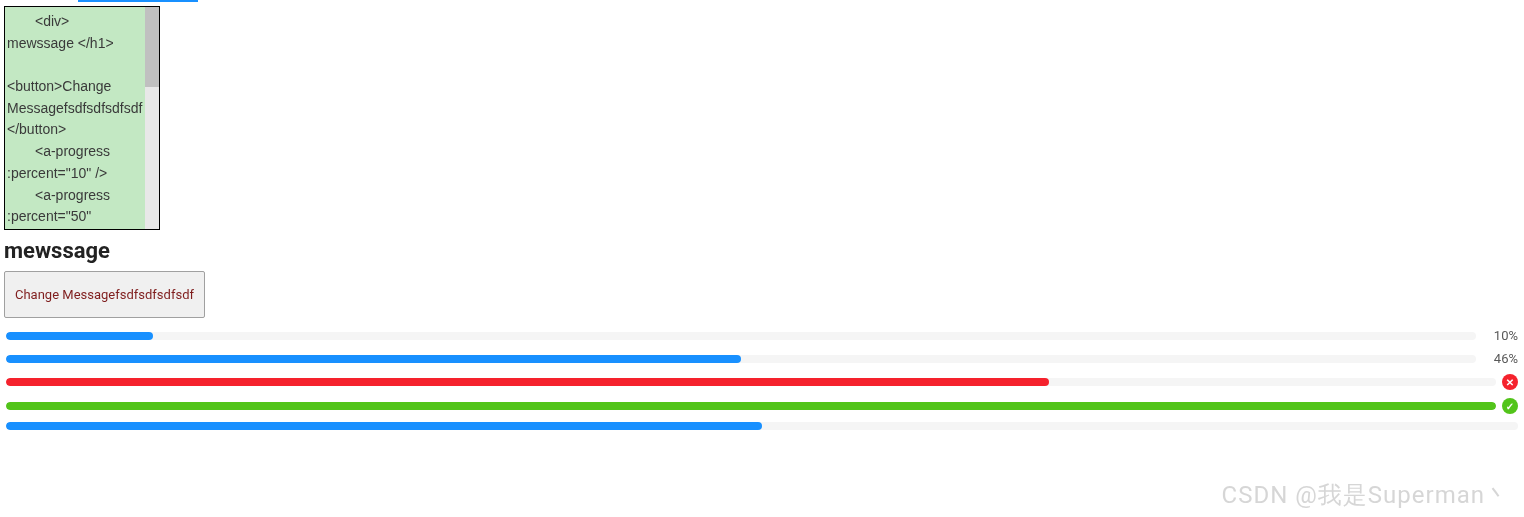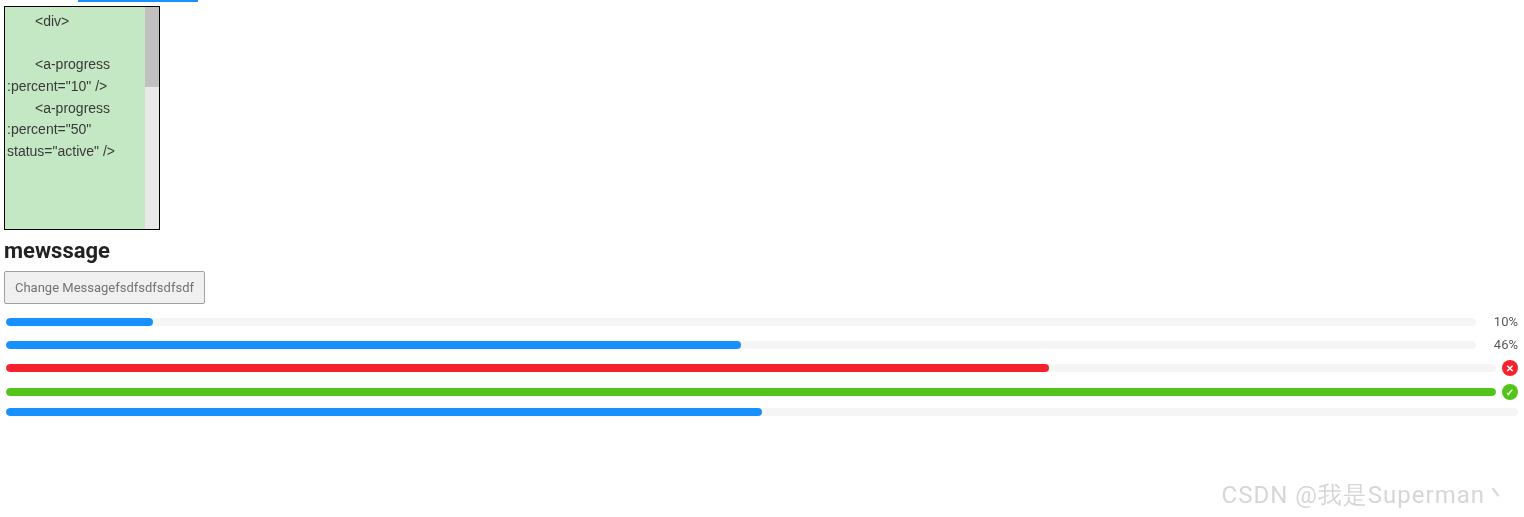--- a/index.html
+++ b/index.html
@@ -49,26 +49,26 @@
     .code-box .indent2 { text-indent: 42px; }
     .code-box .indent0b { text-indent: 28px; }
     .heading {
       font-size: 22px;
       font-weight: 700;
       margin: 4px 0 8px 4px;
       color: #222;
     }
     .change-btn {
       margin: 0 0 10px 4px;
-      padding: 8px 10px;
+      padding: 15px 10px;
       background: #f0f0f0;
       border: 1px solid #a0a0a0;
       border-radius: 2px;
       font-size: 13px;
-      color: #737373;
+      color: #7f1d1d;
       cursor: pointer;
       font-family: inherit;
     }
     .progress-row {
       display: flex;
       align-items: center;
       padding: 0 6px;
       margin-bottom: 8px;
     }
     .progress-outer {
@@ -119,21 +119,23 @@
 </head>
 <body>
 
 
 
 <div class="top-accent"></div>
 
 <div class="code-box">
   <div id="code-lines">
       <div class="code-line indent1">&lt;div&gt;</div>
+      <div class="code-line ">mewssage &lt;/h1&gt;</div>
       <div class="code-line "> </div>
+      <div class="code-line ">&lt;button&gt;Change Messagefsdfsdfsdfsdf&lt;/button&gt;</div>
       <div class="code-line indent0b">&lt;a-progress :percent="10" /&gt;</div>
       <div class="code-line indent0b">&lt;a-progress :percent="50" status="active" /&gt;</div>
     </div>
   <div class="code-scrollbar">
     <div class="code-scrollbar-thumb"></div>
   </div>
 </div>
 
 <h1 class="heading">mewssage</h1>
 

